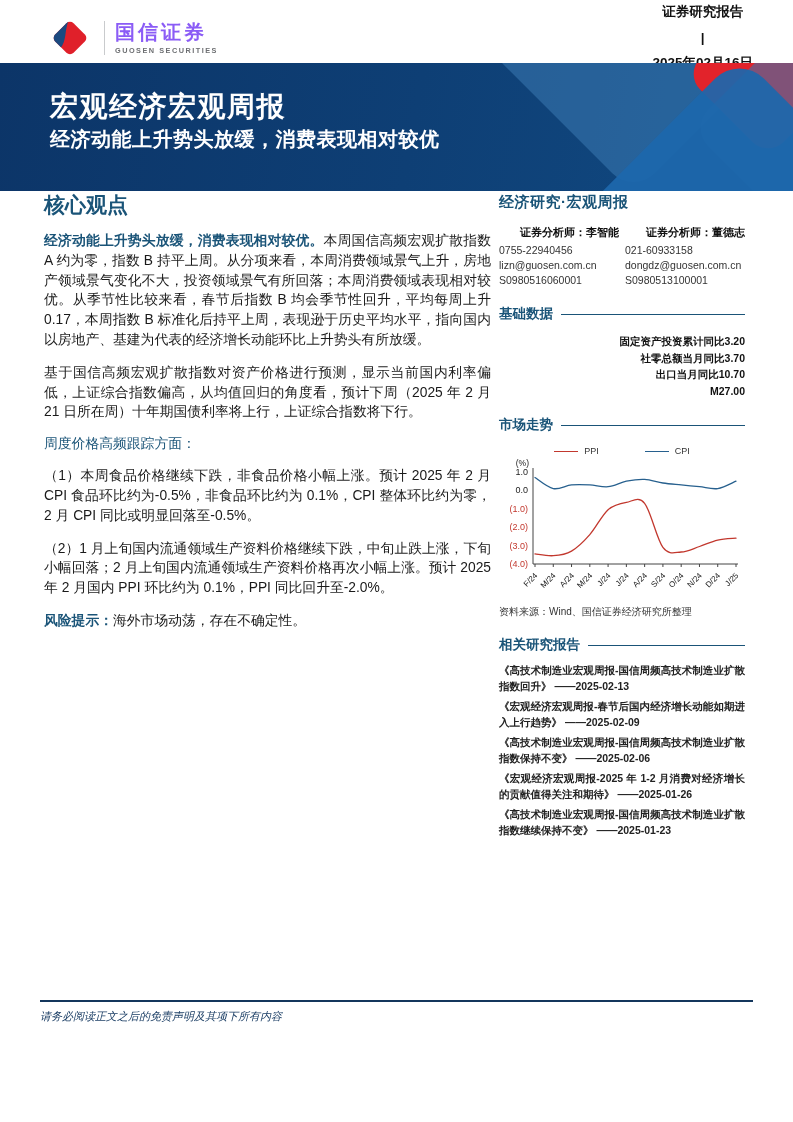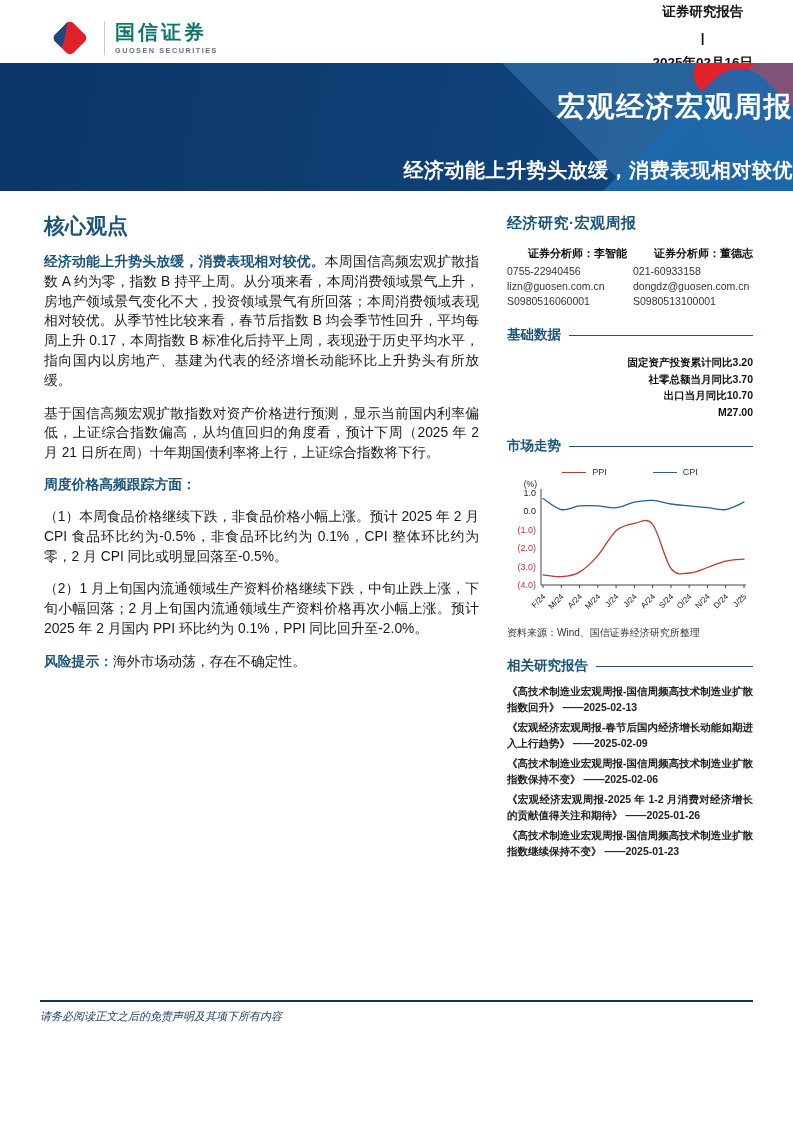--- a/index.html
+++ b/index.html
@@ -6,42 +6,42 @@
   body{
     width:793px;height:1122px;position:relative;background:#ffffff;
     color:#1a1a1a;font-family:"Liberation Sans","DejaVu Sans",sans-serif;
     overflow:hidden;
   }
   
   .header{height:63px;display:flex;align-items:center;justify-content:space-between;
     padding:12px 40px 0 44px;box-sizing:border-box;}
   .logo{display:flex;align-items:center;gap:10px;}
   .logo-sep{width:1px;height:34px;background:#c9cbcd;}
-  .logo-cn{font-size:20px;color:#0f766e;letter-spacing:3px;font-weight:600;line-height:22px;}
+  .logo-cn{font-size:20px;color:#8b5cf6;letter-spacing:3px;font-weight:600;line-height:22px;}
   .logo-en{font-size:7.3px;color:#6d6f72;letter-spacing:1.5px;font-weight:700;margin-top:3px;}
   .header-right{font-size:13.5px;font-weight:700;color:#111;display:flex;gap:9px;align-items:center;flex-direction:column;}
   
   .banner{position:relative;height:128px;overflow:hidden;
-    background:linear-gradient(100deg,#0c3568 0%,#0e3f75 52%,#114a82 100%);text-align:right;}
+    background:linear-gradient(100deg,#0c3568 0%,#0e3f75 52%,#114a82 100%);}
   .shape{position:absolute;transform:rotate(45deg);}
   .s-pale{width:215px;height:215px;right:52px;top:-128px;background:#4b8ec7;opacity:.4;border-radius:30px;}
   .s-red{width:118px;height:118px;right:-34px;top:-48px;background:#e2232b;border-radius:22px;}
   .s-blue{width:235px;height:235px;right:-64px;top:40px;background:#1d67ac;opacity:.93;border-radius:34px;}
   .s-blue2{width:150px;height:150px;right:-78px;top:-10px;background:#2f7ab8;opacity:.55;border-radius:26px;}
   .banner-text{position:relative;z-index:5;padding:25px 0 0 50px;color:#fff;}
   .banner-title{font-size:28px;font-weight:700;letter-spacing:1.5px;}
-  .banner-subtitle{font-size:20px;font-weight:700;margin-top:31px;letter-spacing:.5px;}
-  
-  .content{display:flex;padding:21px 40px 0 44px;gap:28px;box-sizing:border-box;}
+  .banner-subtitle{font-size:20px;font-weight:700;margin-top:0;letter-spacing:.5px;}
+  
+  .content{display:flex;padding:0 40px 0 44px;gap:8px;box-sizing:border-box;}
   .col-left{width:447px;}
   .col-right{width:246px;}
   .core-head{font-size:21px;font-weight:700;color:#1a5478;margin:0 0 12px;}
   .para{font-size:13.8px;line-height:19.8px;margin:0 0 13px;text-align:justify;}
   .lead{color:#1a5478;font-weight:700;}
-  .subhead{color:#1a5478;font-weight:700;font-size:13.8px;margin:1px 0 13px;}
+  .subhead{color:#1a5478;font-weight:400;font-size:13.8px;margin:1px 0 13px;}
   .risk-label{color:#1a5478;font-weight:700;}
   
   .sb-title{font-size:15px;font-weight:700;color:#1a5478;letter-spacing:.5px;margin-top:2px;}
   .analysts{display:grid;grid-template-columns:1fr 1fr;margin-top:13px;column-gap:6px;}
   .an-label{font-size:11px;font-weight:700;color:#111;margin-bottom:3px;white-space:nowrap;text-align:right;}
   .an-line{font-size:10.5px;color:#333;line-height:15px;}
   .sb-head{display:flex;align-items:baseline;font-size:13.5px;font-weight:700;color:#1a5478;margin-top:17px;}
   .sb-head::after{content:"";flex:1;height:0;border-bottom:1.5px solid #1a5478;margin-left:8px;transform:translateY(-3px);}
   .bd-rows{margin-top:10px;}
   .bd-row{display:flex;justify-content:flex-end;font-size:10.5px;font-weight:700;color:#111;line-height:16.5px;}

